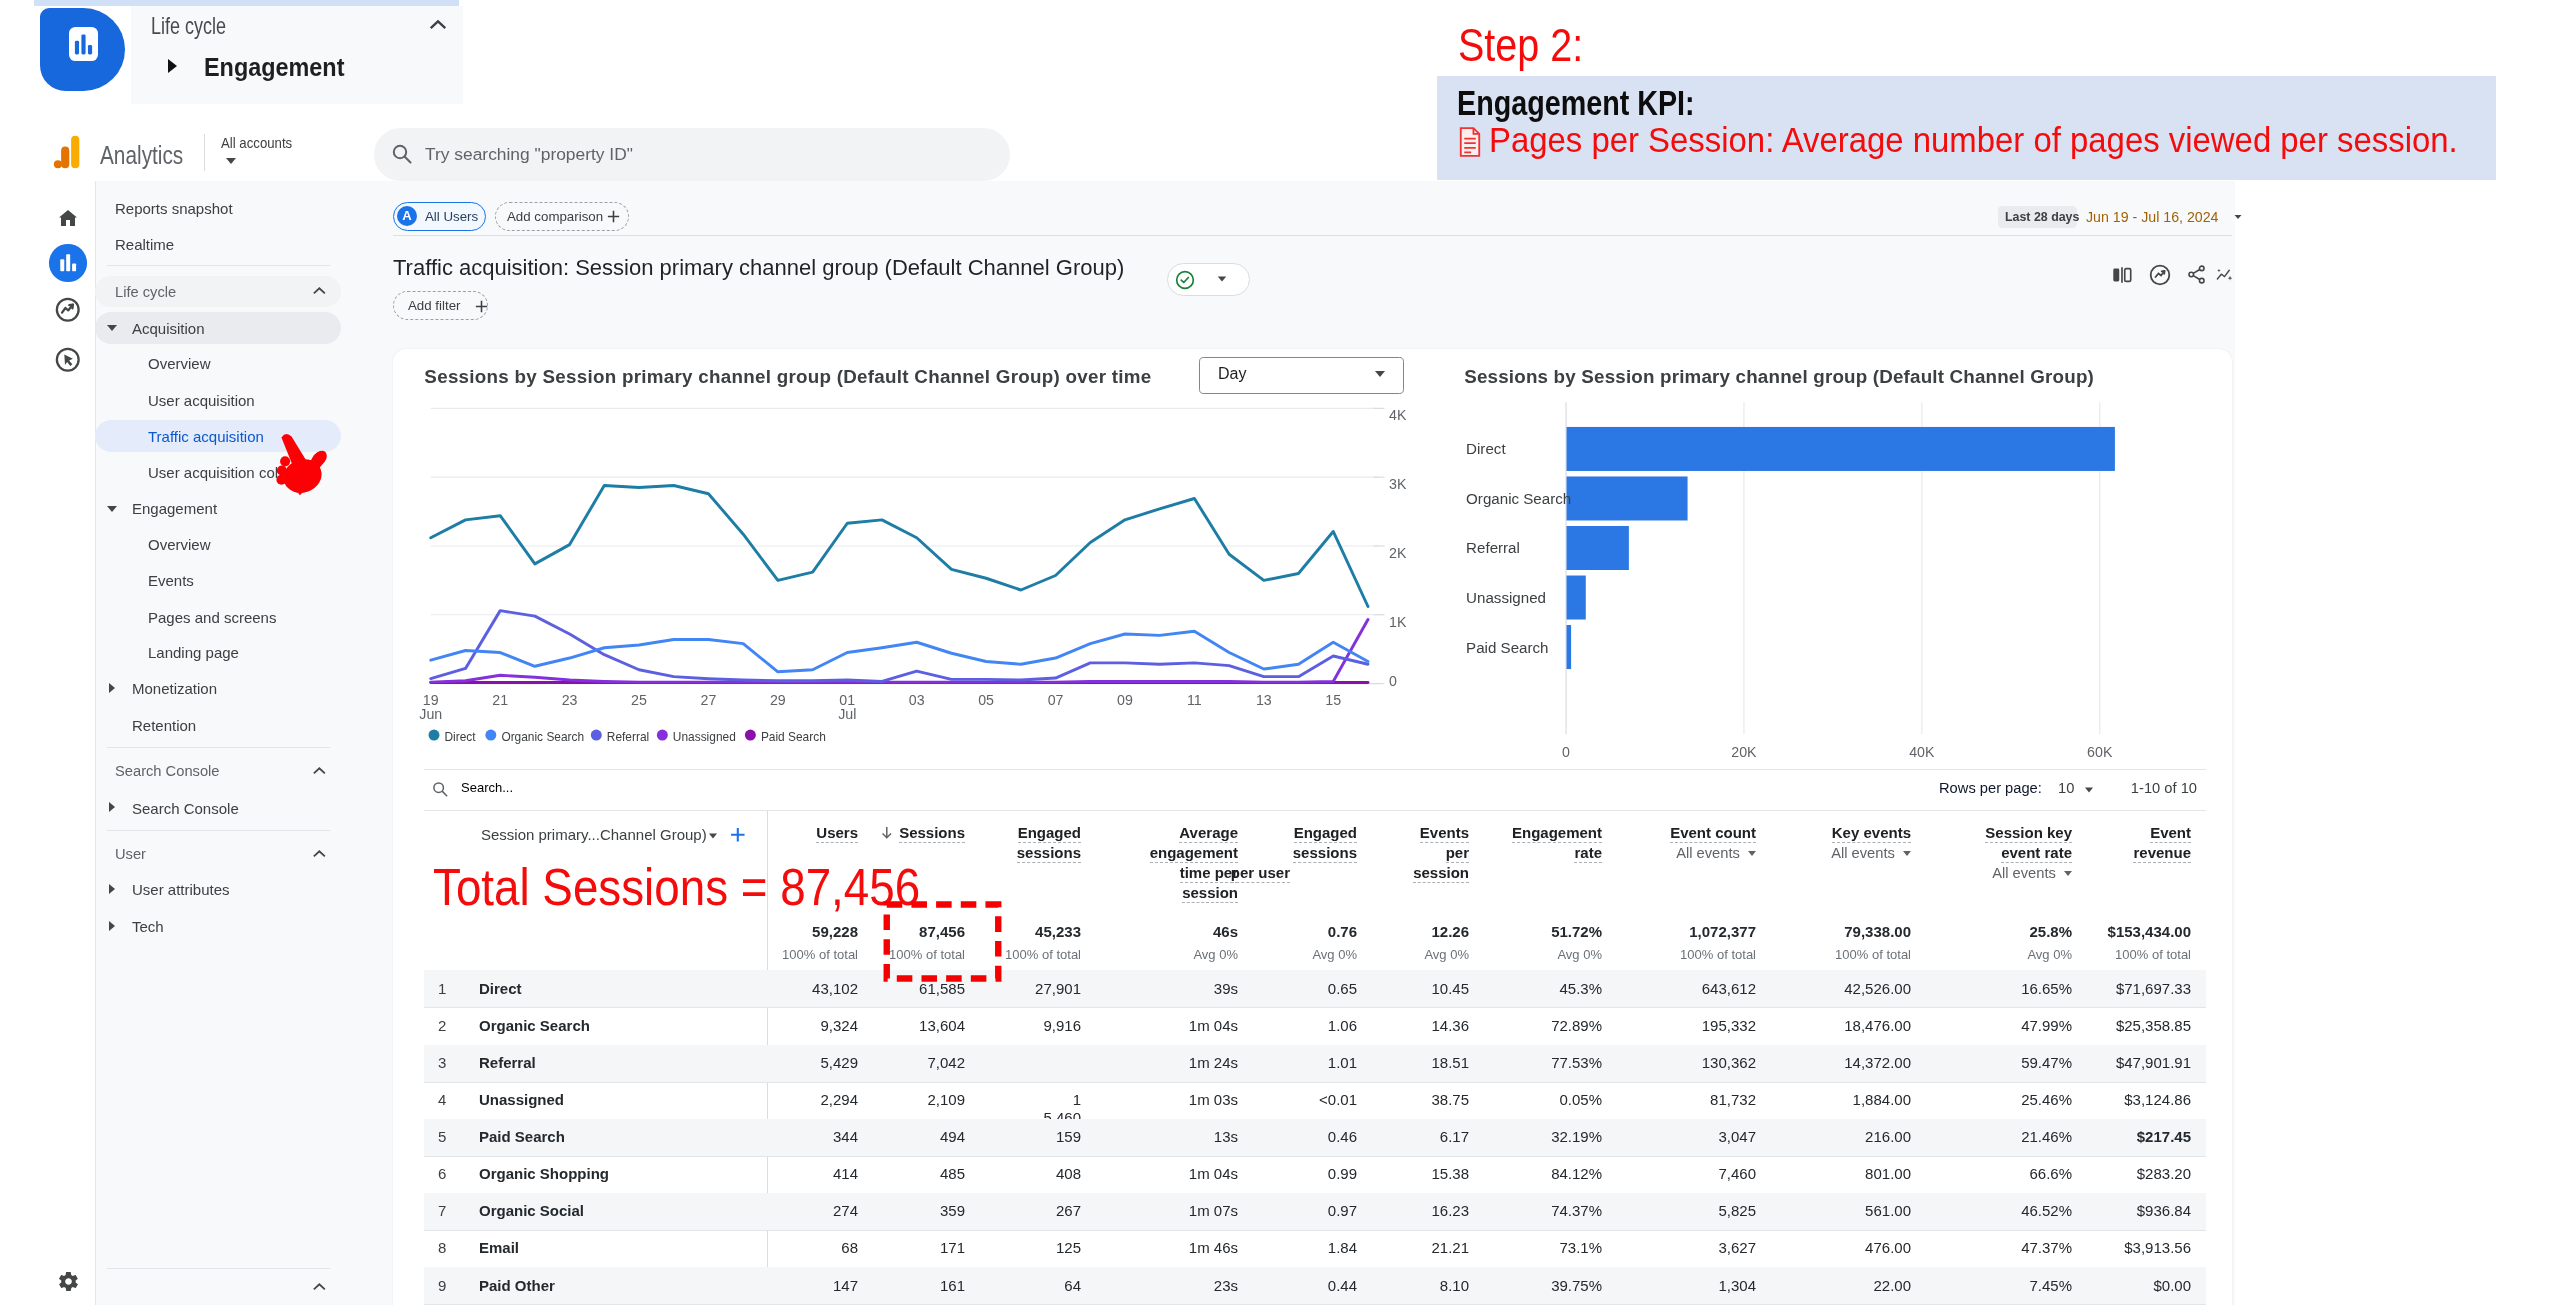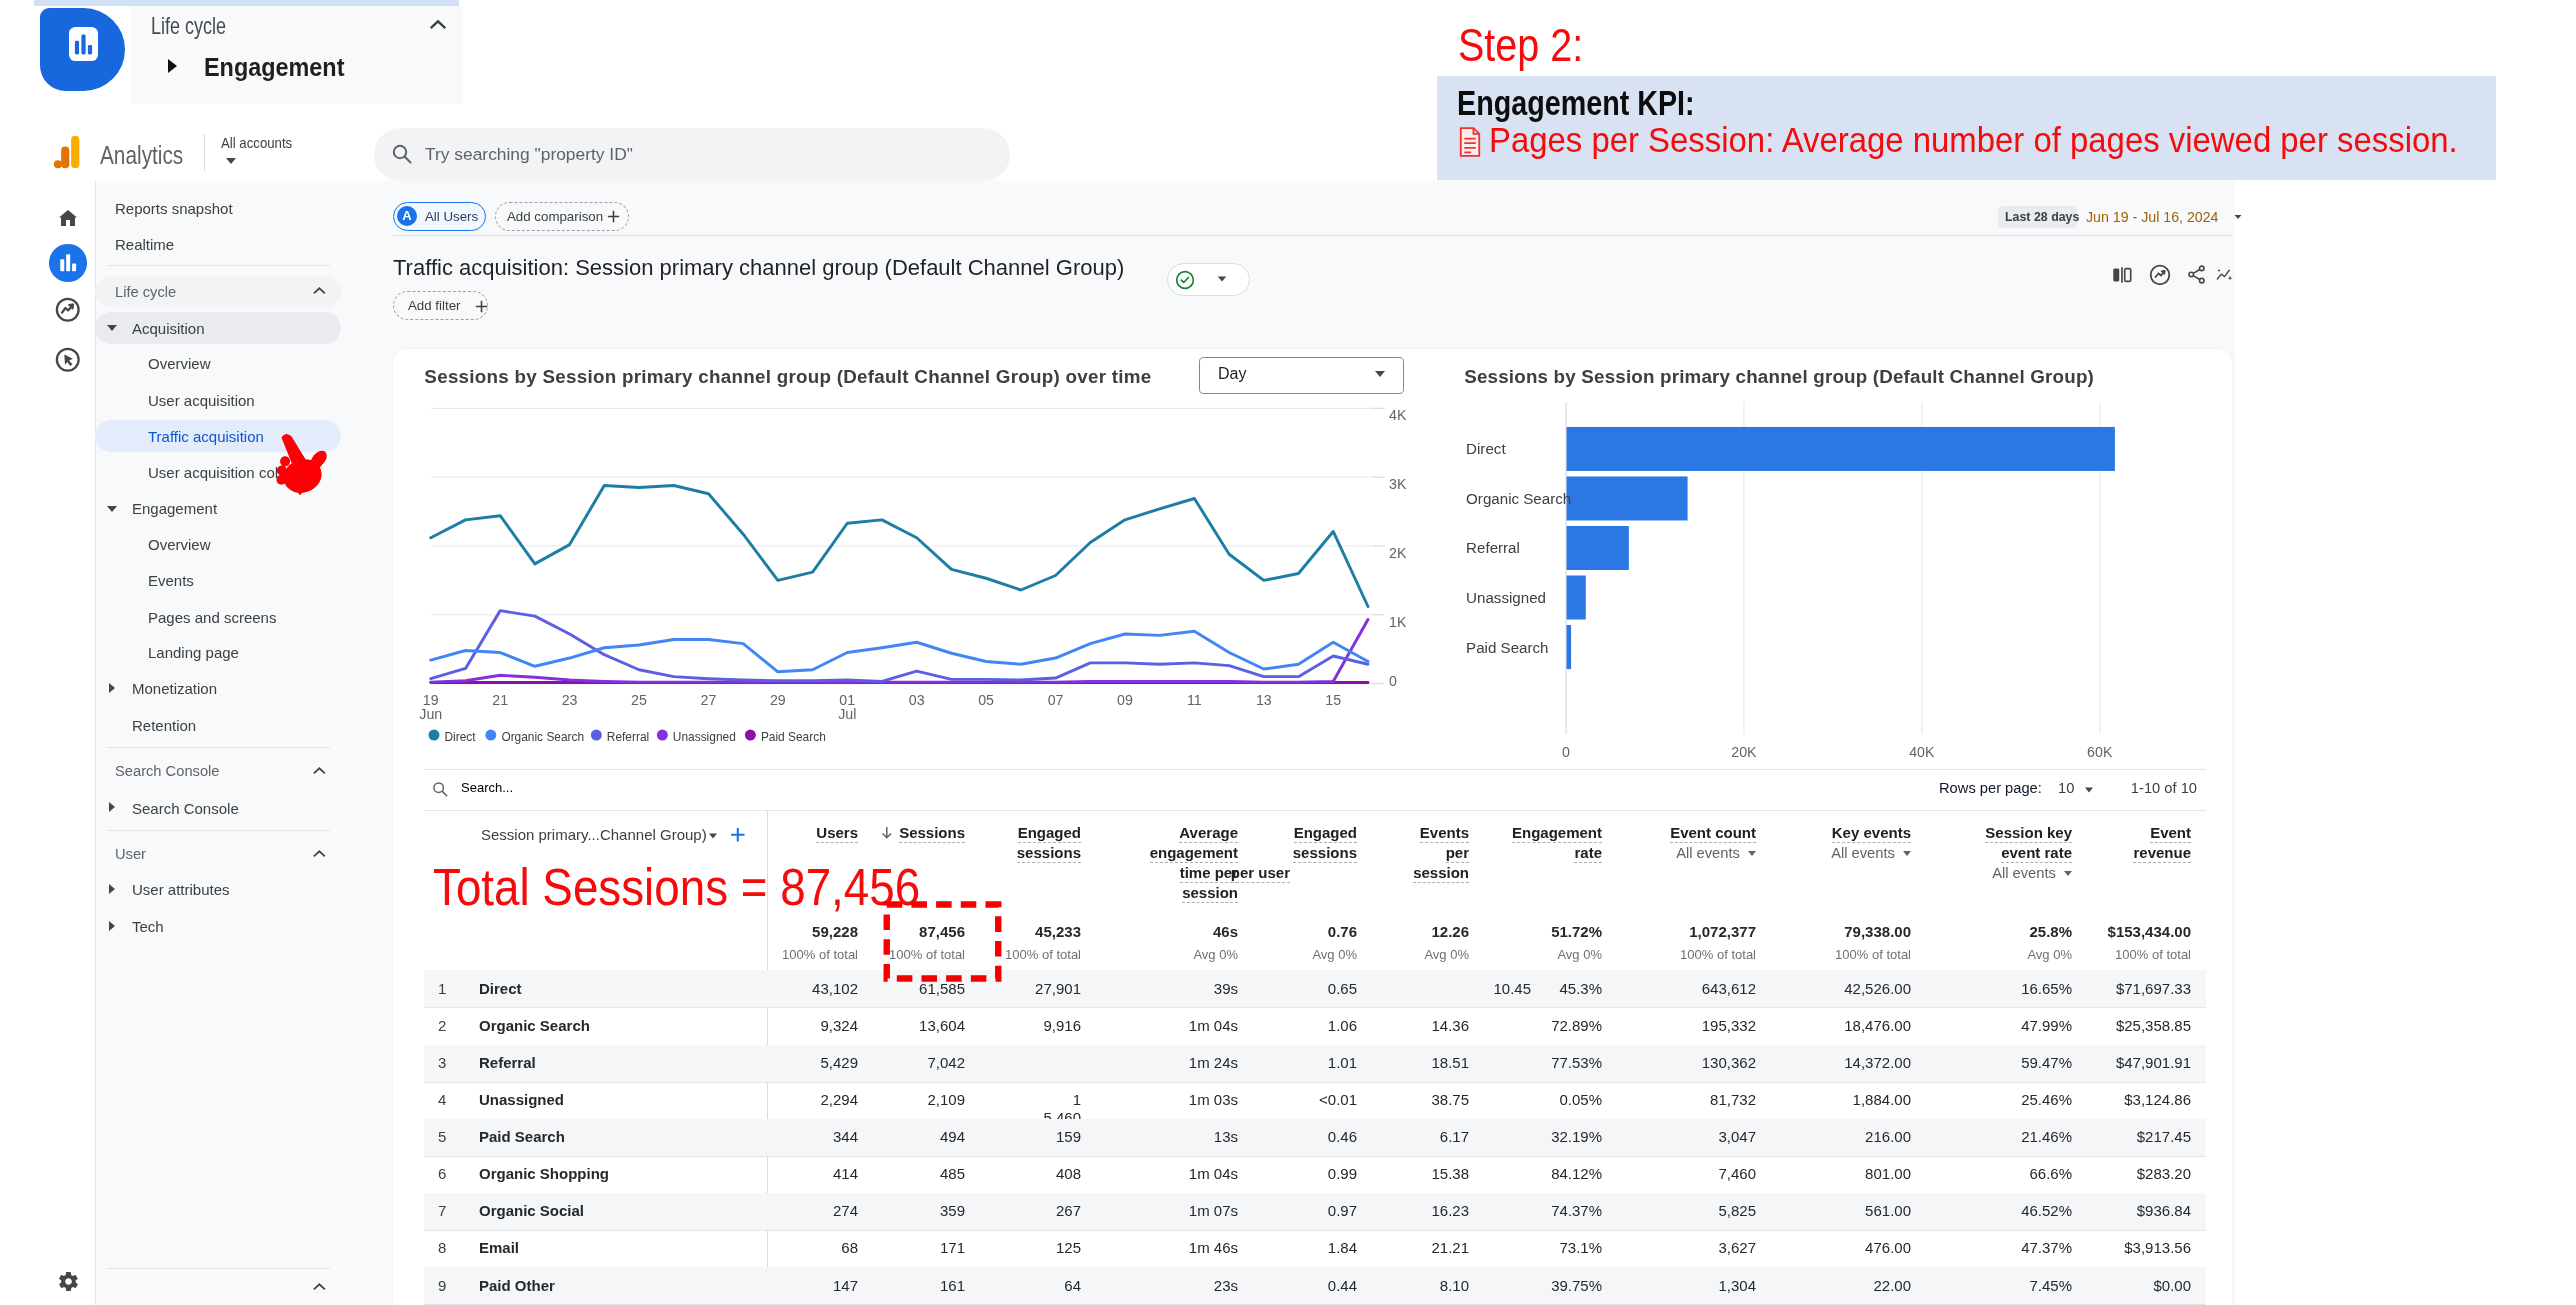--- a/index.html
+++ b/index.html
@@ -304,21 +304,21 @@
 <div class="sub" style="right:385px;top:947px;">100% of total</div>
 <div class="abs" style="left:424px;top:970px;width:1782px;height:37px;background:#f4f6f8;"></div>
 <div class="hline" style="left:424px;top:1007px;width:1782px;"></div>
 <div class="cell" style="left:438px;top:979px;color:#3c4043;">1</div>
 <div class="cell" style="left:479px;top:979px;font-weight:700;color:#24292e;">Direct</div>
 <div class="cell" style="right:1718px;top:979px;">43,102</div>
 <div class="cell" style="right:1611px;top:979px;">61,585</div>
 <div class="cell" style="right:1495px;top:979px;">27,901</div>
 <div class="cell" style="right:1338px;top:979px;">39s</div>
 <div class="cell" style="right:1219px;top:979px;">0.65</div>
-<div class="cell" style="right:1045px;top:979px;">10.45</div>
+<div class="cell" style="right:1107px;top:979px;">10.45</div>
 <div class="cell" style="right:974px;top:979px;">45.3%</div>
 <div class="cell" style="right:820px;top:979px;">643,612</div>
 <div class="cell" style="right:665px;top:979px;">42,526.00</div>
 <div class="cell" style="right:504px;top:979px;">16.65%</div>
 <div class="cell" style="right:385px;top:979px;">$71,697.33</div>
 <div class="hline" style="left:424px;top:1045px;width:1782px;"></div>
 <div class="cell" style="left:438px;top:1016px;color:#3c4043;">2</div>
 <div class="cell" style="left:479px;top:1016px;font-weight:700;color:#24292e;">Organic Search</div>
 <div class="cell" style="right:1718px;top:1016px;">9,324</div>
 <div class="cell" style="right:1611px;top:1016px;">13,604</div>
@@ -367,21 +367,21 @@
 <div class="cell" style="right:1718px;top:1127px;">344</div>
 <div class="cell" style="right:1611px;top:1127px;">494</div>
 <div class="cell" style="right:1495px;top:1127px;">159</div>
 <div class="cell" style="right:1338px;top:1127px;">13s</div>
 <div class="cell" style="right:1219px;top:1127px;">0.46</div>
 <div class="cell" style="right:1107px;top:1127px;">6.17</div>
 <div class="cell" style="right:974px;top:1127px;">32.19%</div>
 <div class="cell" style="right:820px;top:1127px;">3,047</div>
 <div class="cell" style="right:665px;top:1127px;">216.00</div>
 <div class="cell" style="right:504px;top:1127px;">21.46%</div>
-<div class="cell" style="right:385px;top:1127px;">$217.45</div>
+<div class="cell" style="right:385px;top:1127px;font-weight:bold;">$217.45</div>
 <div class="hline" style="left:424px;top:1193px;width:1782px;"></div>
 <div class="cell" style="left:438px;top:1164px;color:#3c4043;">6</div>
 <div class="cell" style="left:479px;top:1164px;font-weight:700;color:#24292e;">Organic Shopping</div>
 <div class="cell" style="right:1718px;top:1164px;">414</div>
 <div class="cell" style="right:1611px;top:1164px;">485</div>
 <div class="cell" style="right:1495px;top:1164px;">408</div>
 <div class="cell" style="right:1338px;top:1164px;">1m 04s</div>
 <div class="cell" style="right:1219px;top:1164px;">0.99</div>
 <div class="cell" style="right:1107px;top:1164px;">15.38</div>
 <div class="cell" style="right:974px;top:1164px;">84.12%</div>

